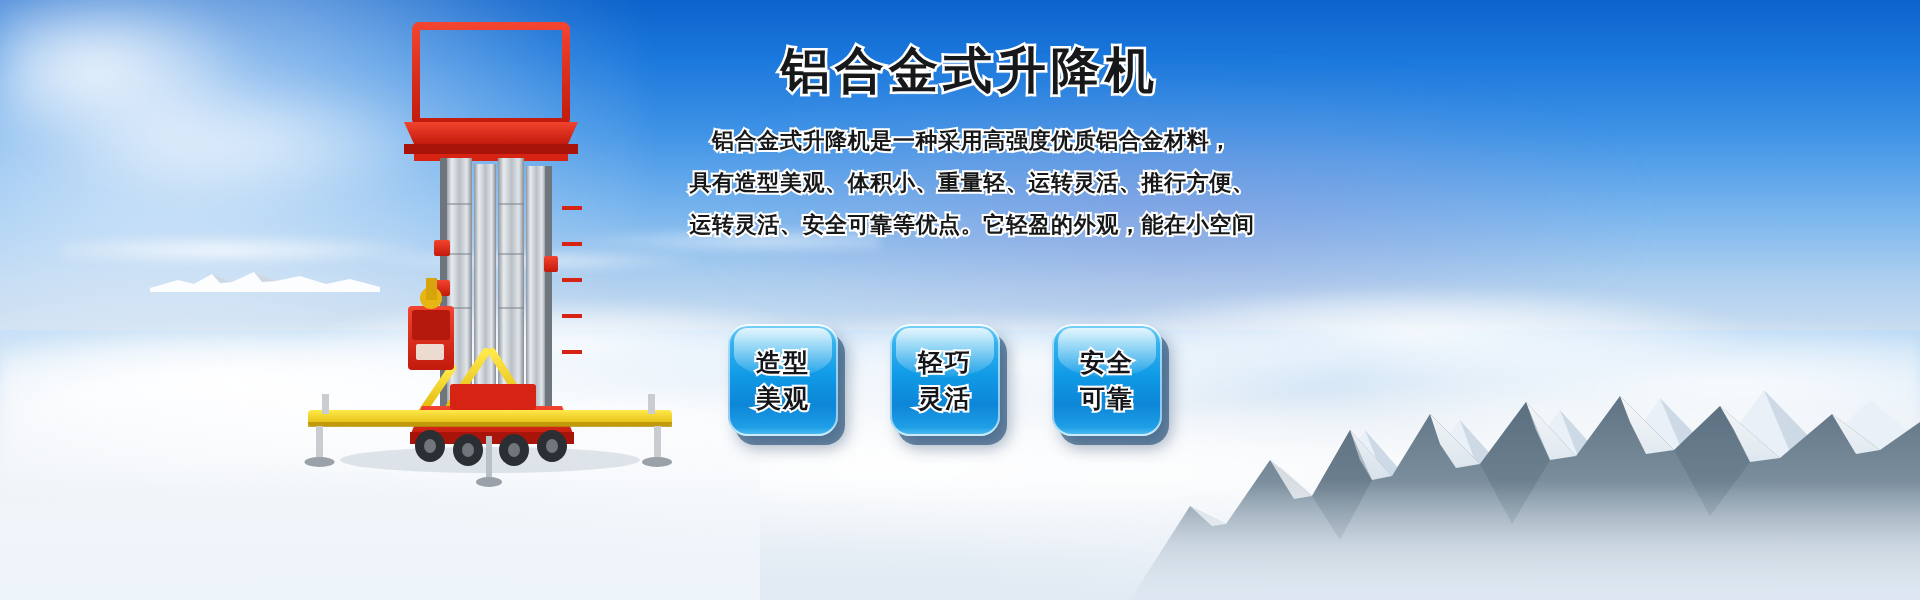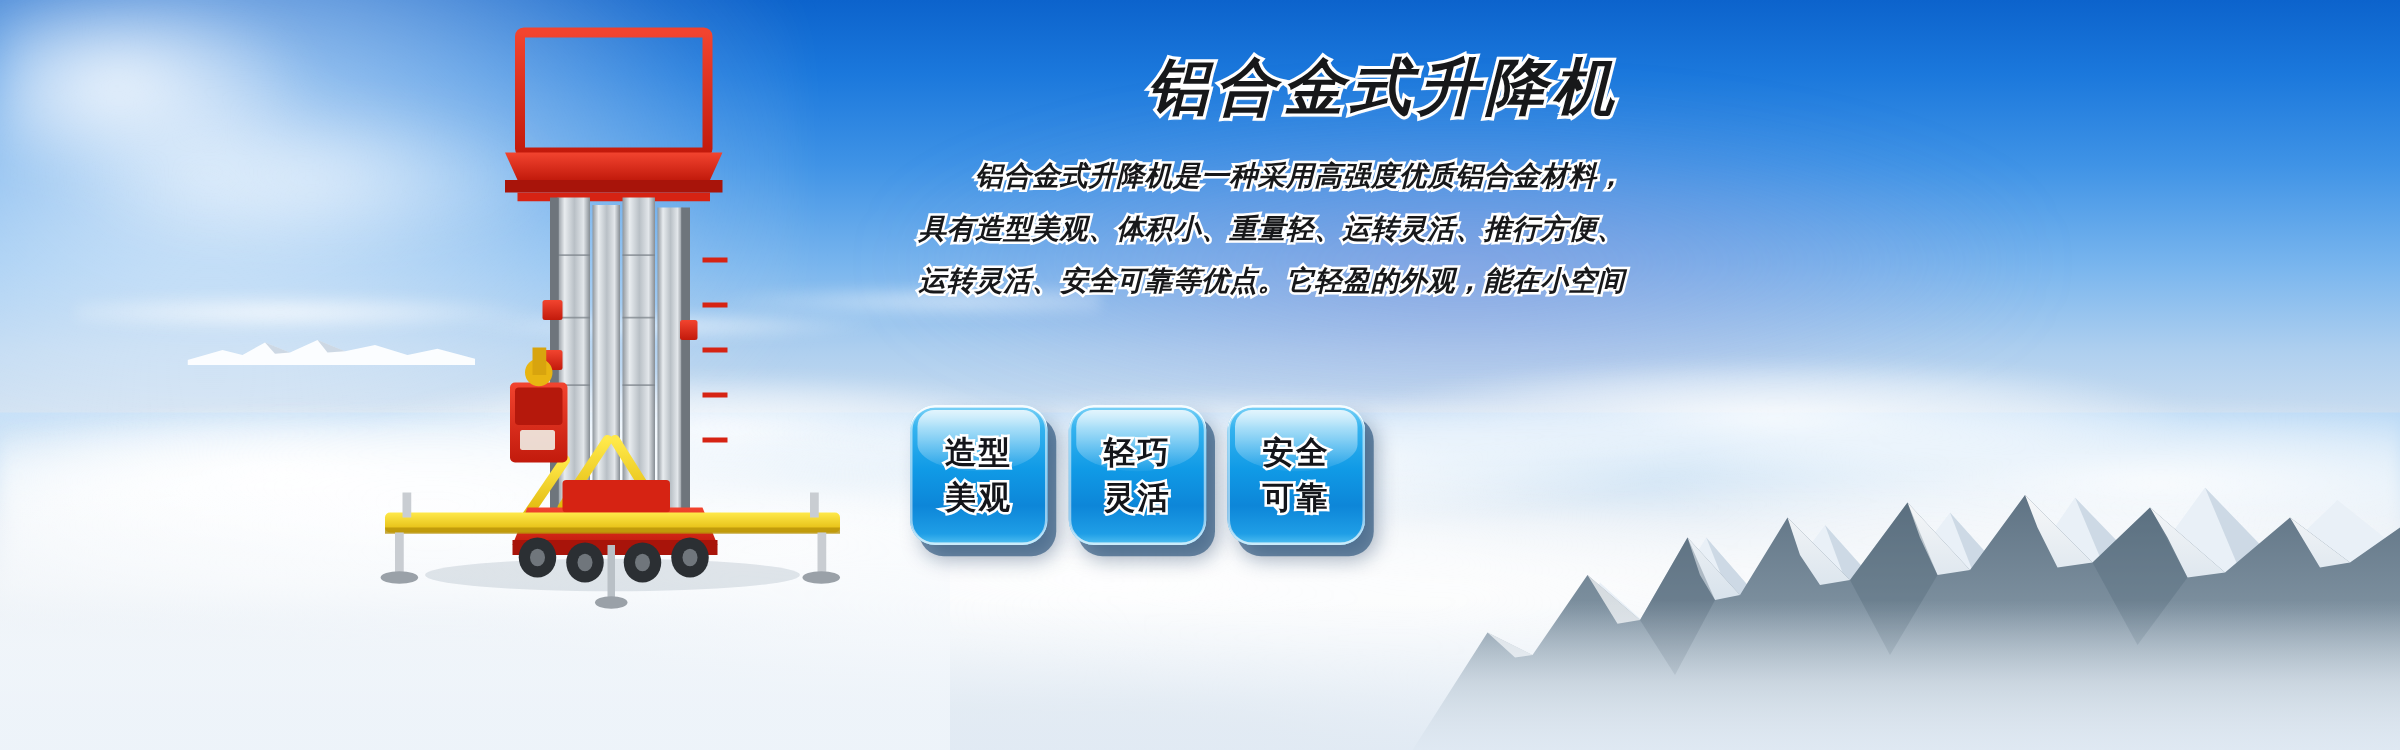--- a/index.html
+++ b/index.html
@@ -93,23 +93,22 @@
     position:absolute; left:0; bottom:0; width:760px; height:210px;
     background:linear-gradient(180deg, rgba(255,255,255,0) 0%, rgba(244,248,252,.70) 60%, rgba(238,244,250,.92) 100%);
   }
 
   
   .machine{ position:absolute; left:300px; top:8px; width:380px; height:480px; }
   .machine svg{display:block;}
 
   
   .copy{
-    position:absolute; left:700px; top:44px; width:600px;
-    text-align:right;
-    font-style:italic;
+    position:absolute; left:672px; top:44px; width:600px;
+    text-align:center;
   }
   .headline{
     font-size:49px;
     font-weight:bold;
     letter-spacing:5px;
     color:#17181a;
     line-height:1.1;
     padding-right:4px;
     -webkit-text-stroke:5px #ffffff;
     paint-order:stroke fill;
@@ -123,21 +122,21 @@
     letter-spacing:.6px;
     color:#17181a;
     -webkit-text-stroke:4px #ffffff;
     paint-order:stroke fill;
   }
   .desc p{ white-space:nowrap; }
 
   
   .features{
     position:absolute; left:728px; top:324px;
-    display:flex; gap:17px;
+    display:flex; gap:52px;
   }
   .feat{
     position:relative;
     width:110px; height:112px;
     border-radius:20px;
     background:
       linear-gradient(180deg, #7fd3f7 0%, #35b3ef 16%, #109ae6 46%, #0d86d8 72%, #1f9ee6 92%, #54c2f2 100%);
     box-shadow:
       7px 9px 0 rgba(12,60,105,.55),
       9px 12px 16px rgba(10,40,80,.35),

